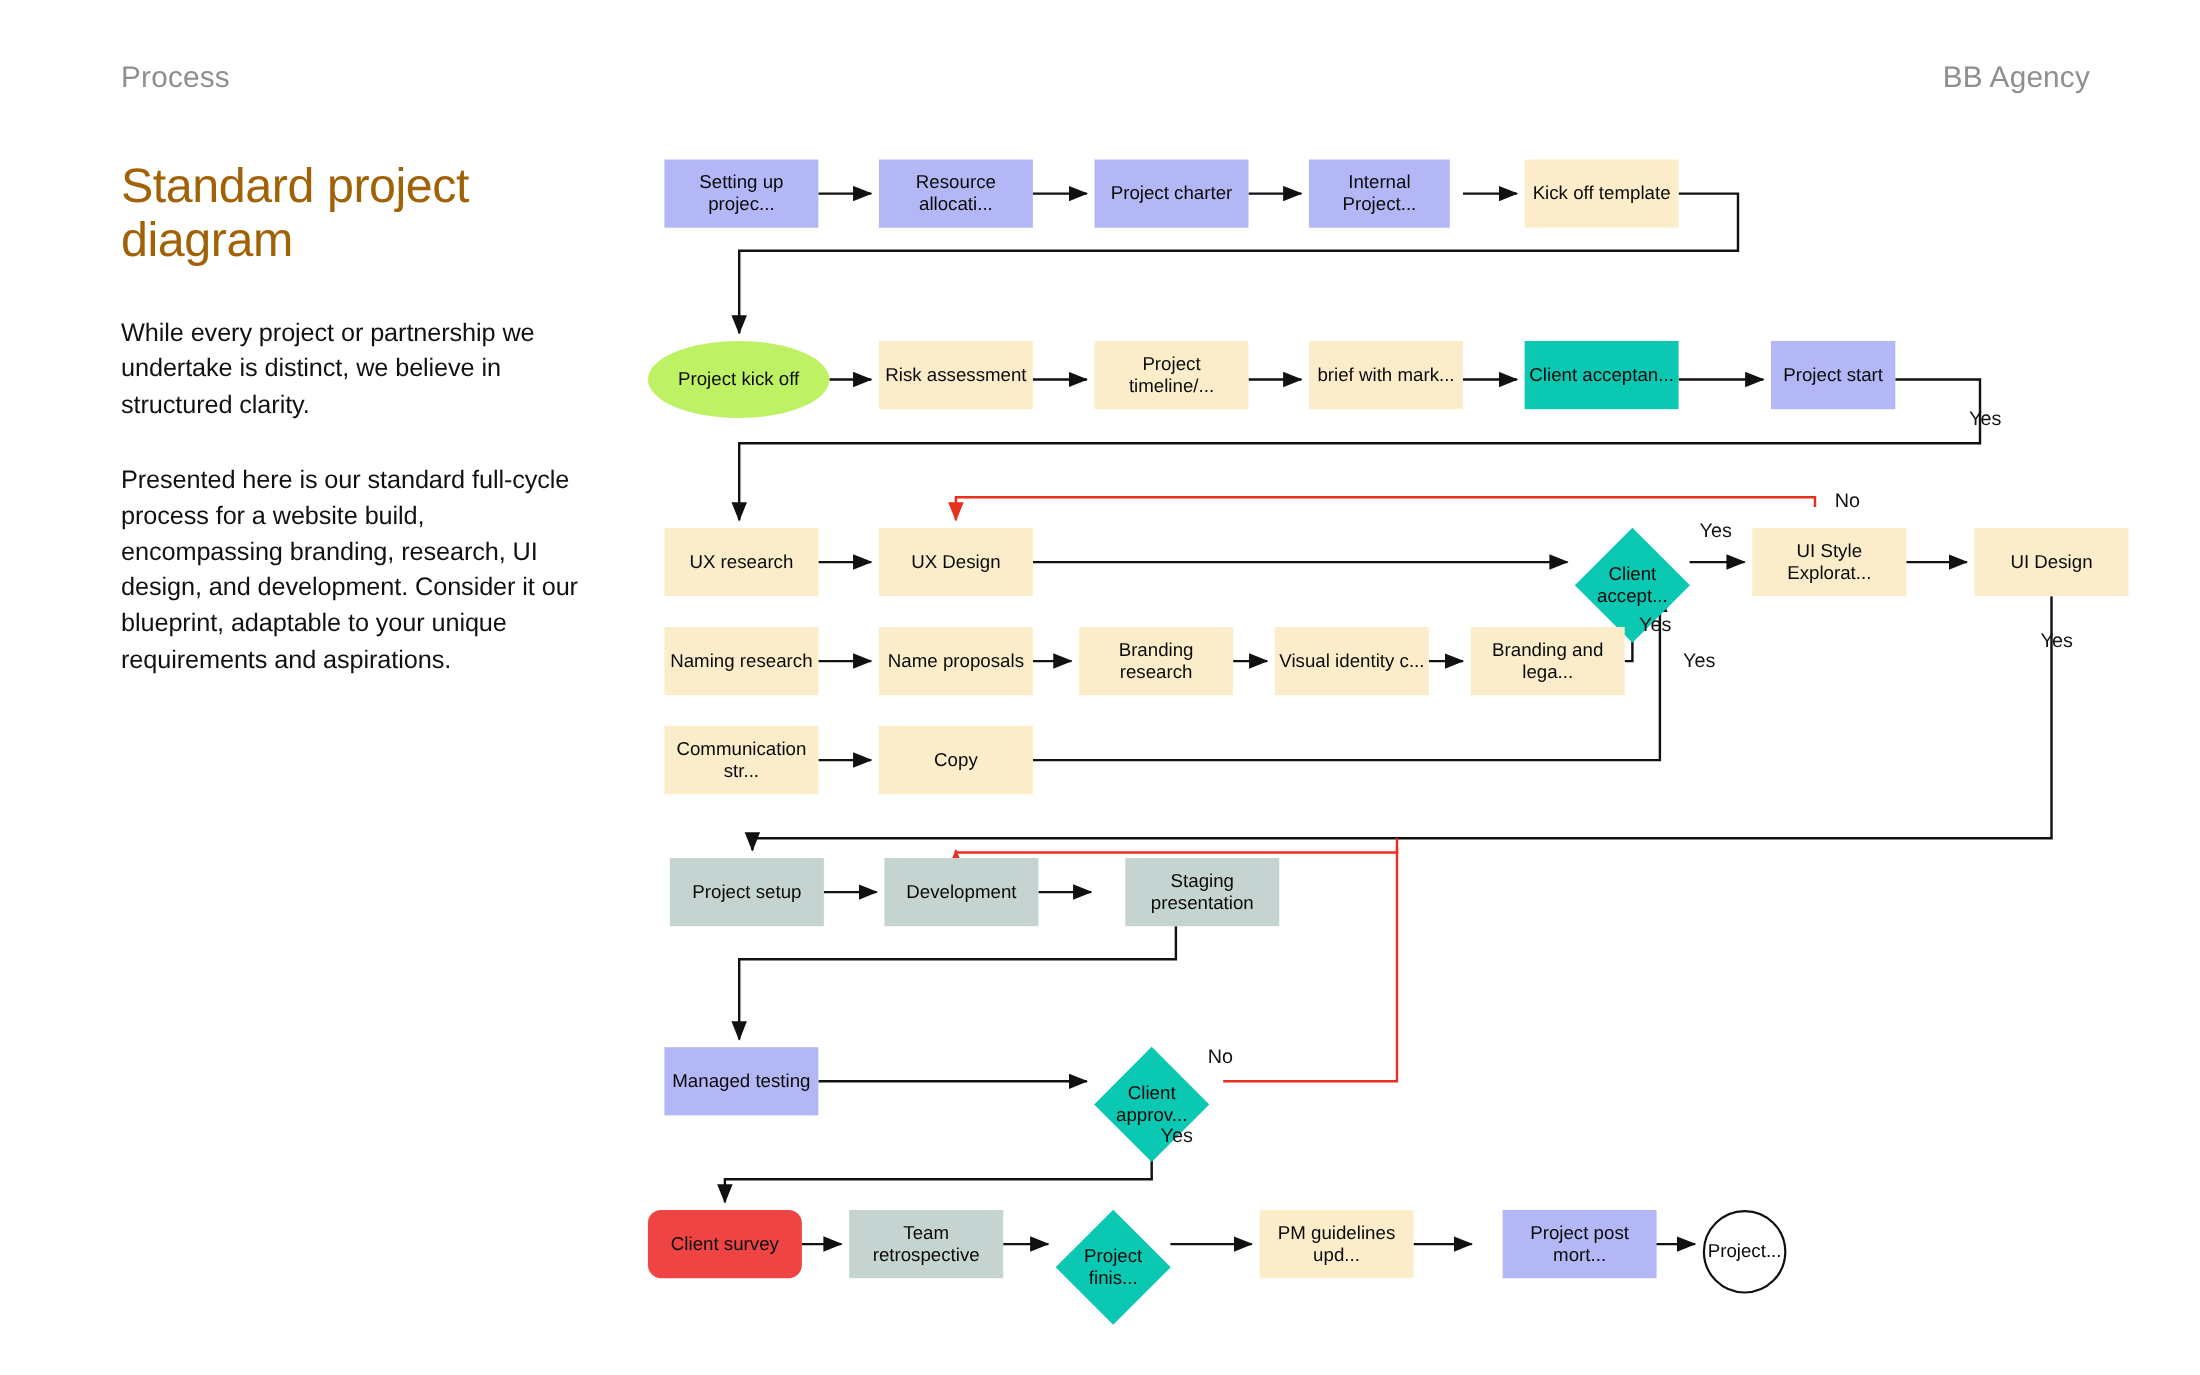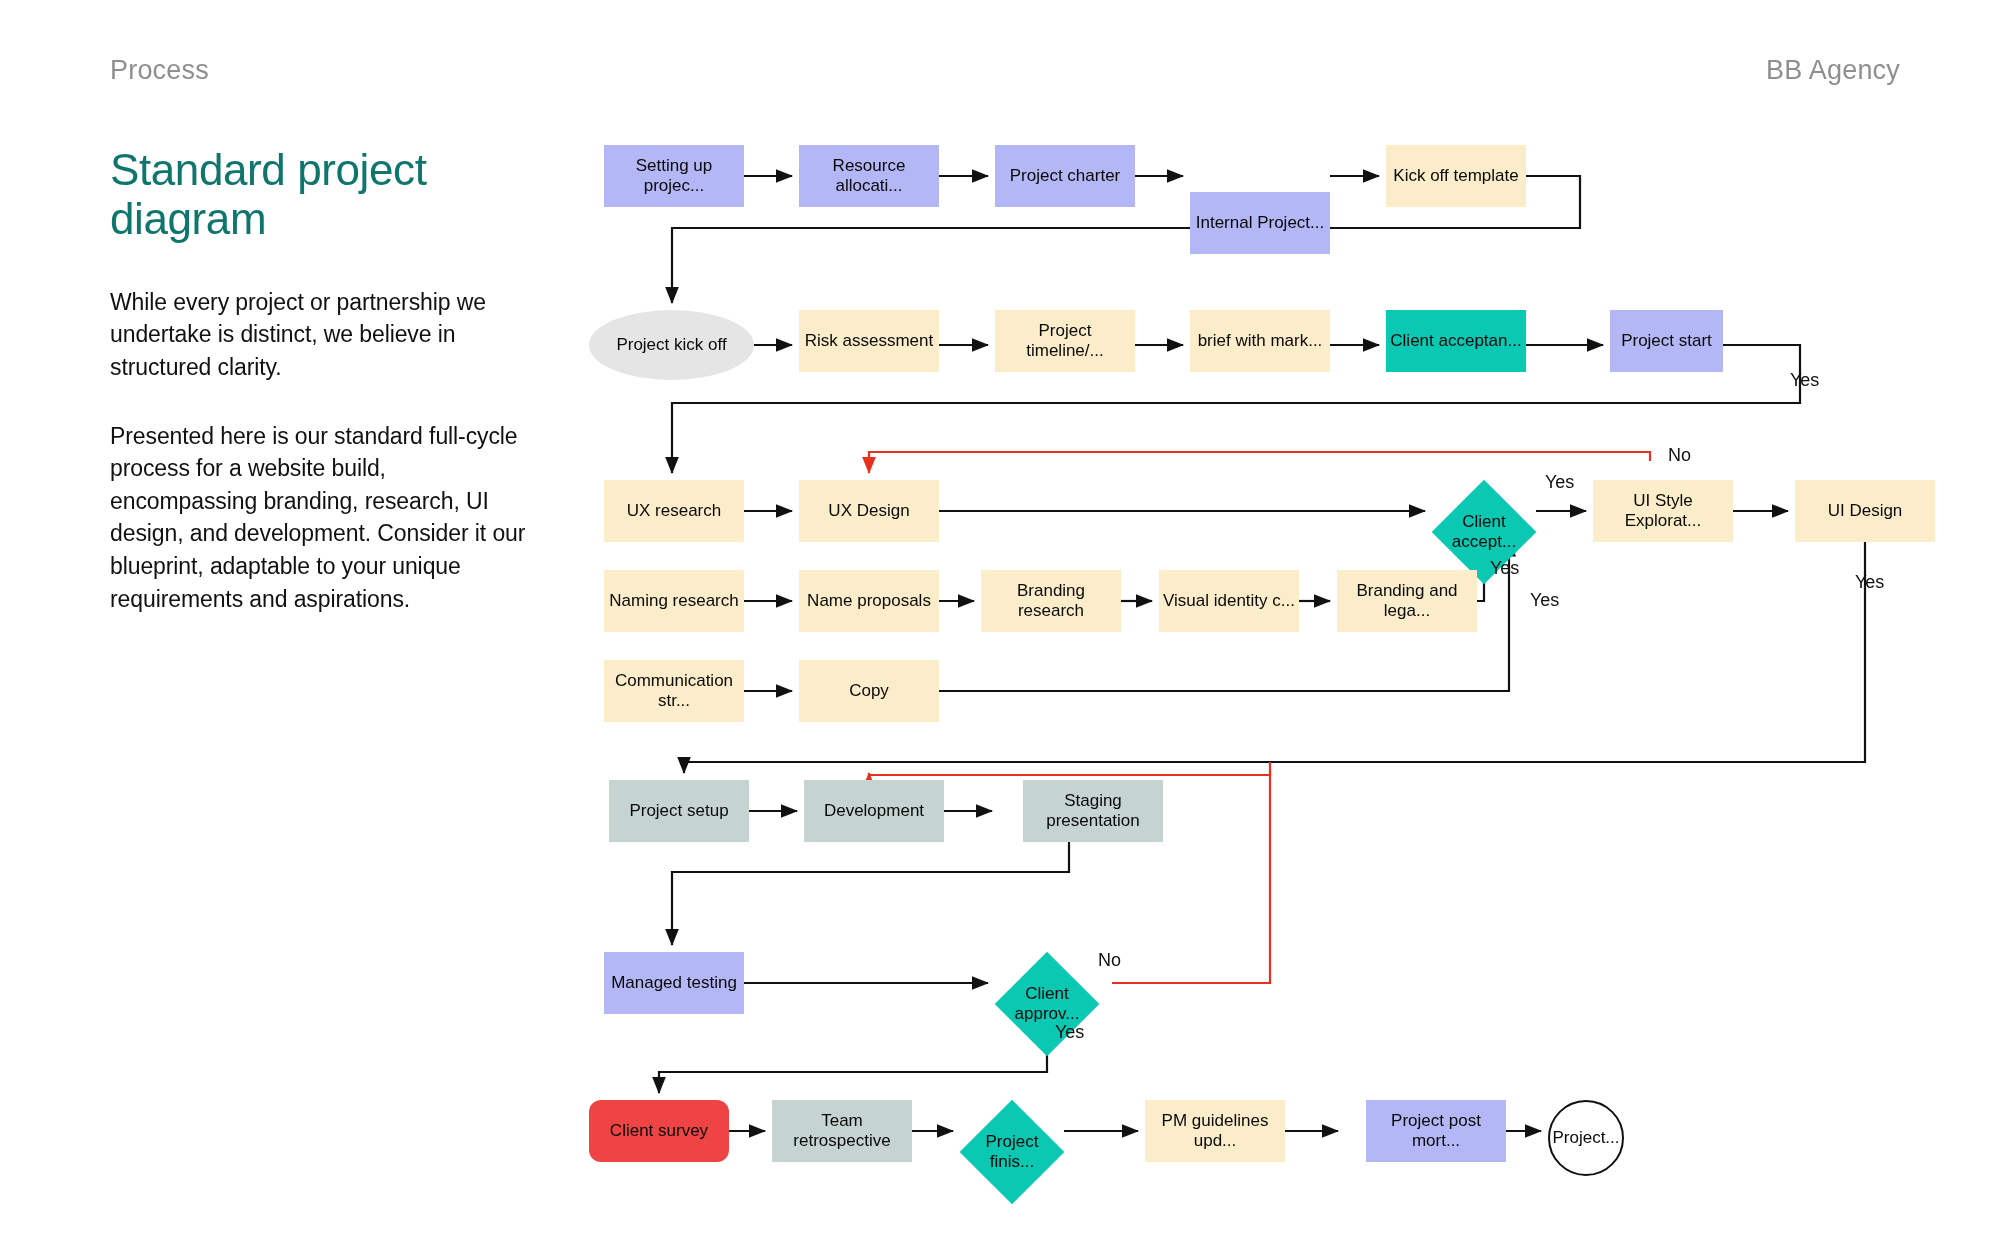--- a/index.html
+++ b/index.html
@@ -18,21 +18,21 @@
     font-size: 27px; color: #8f8f8f; letter-spacing: .2px;
   }
   .hdr-right {
     position: absolute; right: 100px; top: 55px;
     font-size: 27px; color: #8f8f8f; letter-spacing: .2px; text-align: right;
   }
 
   
   .col-left { position: absolute; left: 110px; top: 145px; width: 420px; }
   .title {
-    font-size: 44px; line-height: 1.12; color: #0f766e;
+    font-size: 44px; line-height: 1.12; color: #a16207;
     font-weight: 400; letter-spacing: -.4px; margin: 0 0 42px 0;
   }
   .para {
     font-size: 23px; line-height: 1.42; color: #111; margin: 0 0 36px 0;
     letter-spacing: -.1px;
   }
 
   
   #canvas { position: absolute; left: 0; top: 0; width: 2000px; height: 1250px; }
   #wires { position: absolute; left: 0; top: 0; width: 2000px; height: 1250px; }
@@ -40,21 +40,21 @@
   .node {
     position: absolute; display: flex; align-items: center; justify-content: center;
     text-align: center; font-size: 17px; color: #0a0a0a; line-height: 1.18;
     padding: 2px 4px; white-space: pre-line; z-index: 3;
   }
   .n-blue   { background: #b3b7f5; }
   .n-cream  { background: #fcedca; }
   .n-teal   { background: #0bc8b2; }
   .n-sage   { background: #c6d4d1; }
   .n-mist   { background: #ef4444; border-radius: 12px; }
-  .n-ellipse{ background: #e5e5e5; border-radius: 50%; }
+  .n-ellipse{ background: #bef264; border-radius: 50%; }
   .n-circle { background: #fff; border: 2px solid #111; border-radius: 50%; }
 
   
   .n-diamond { background: transparent; }
   .n-diamond .dia {
     position: absolute; left: 50%; top: 50%; width: 74px; height: 74px;
     background: #0bc8b2; transform: translate(-50%,-50%) rotate(45deg);
   }
   .n-diamond .dlabel { position: relative; z-index: 2; }
 
@@ -140,21 +140,21 @@
         <path d="M1650,461 V452 H869 V473"></path>
         <path d="M1270,762 V775 H869 V773"></path>
       </g>
       <g fill="none" stroke="#e8301f" stroke-width="2.2">
         <path d="M1112,983 H1270 V770"></path>
       </g>
     </svg>
   <div class="node n-blue" style="left: 604px; top: 145px; width: 140px; height: 62px;"><span>Setting up projec...</span></div>
       <div class="node n-blue" style="left: 799px; top: 145px; width: 140px; height: 62px;"><span>Resource allocati...</span></div>
       <div class="node n-blue" style="left: 995px; top: 145px; width: 140px; height: 62px;"><span>Project charter</span></div>
-      <div class="node n-blue" style="left: 1190px; top: 145px; width: 140px; height: 62px; margin-top: 47px;"><span>Internal Project...</span></div>
+      <div class="node n-blue" style="left: 1190px; top: 145px; width: 128px; height: 62px;"><span>Internal Project...</span></div>
       <div class="node n-cream" style="left: 1386px; top: 145px; width: 140px; height: 62px;"><span>Kick off template</span></div>
       <div class="node n-ellipse" style="left: 589px; top: 310px; width: 165px; height: 70px;"><span>Project kick off</span></div>
       <div class="node n-cream" style="left: 799px; top: 310px; width: 140px; height: 62px;"><span>Risk assessment</span></div>
       <div class="node n-cream" style="left: 995px; top: 310px; width: 140px; height: 62px;"><span>Project timeline/...</span></div>
       <div class="node n-cream" style="left: 1190px; top: 310px; width: 140px; height: 62px;"><span>brief with mark...</span></div>
       <div class="node n-teal" style="left: 1386px; top: 310px; width: 140px; height: 62px;"><span>Client acceptan...</span></div>
       <div class="node n-blue" style="left: 1610px; top: 310px; width: 113px; height: 62px;"><span>Project start</span></div>
       <div class="node n-cream" style="left: 604px; top: 480px; width: 140px; height: 62px;"><span>UX research</span></div>
       <div class="node n-cream" style="left: 799px; top: 480px; width: 140px; height: 62px;"><span>UX Design</span></div>
       <div class="node n-diamond" style="left: 1432px; top: 480px; width: 104px; height: 104px;"><div class="dia"></div><span class="dlabel">Client accept...</span></div>

